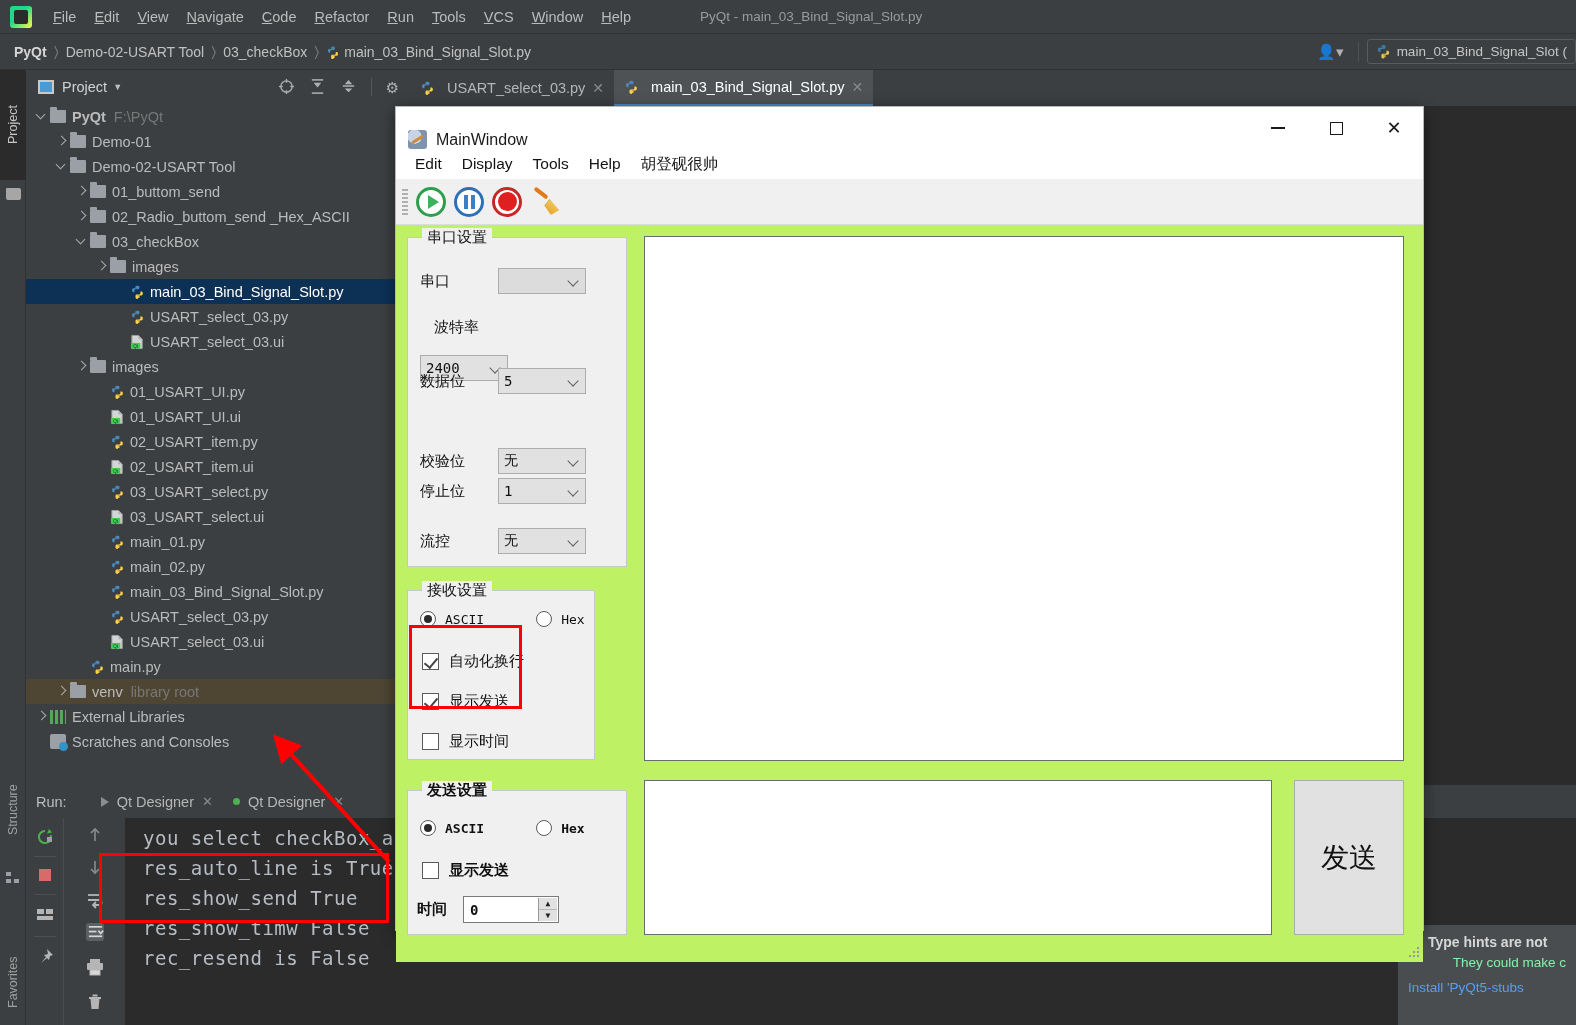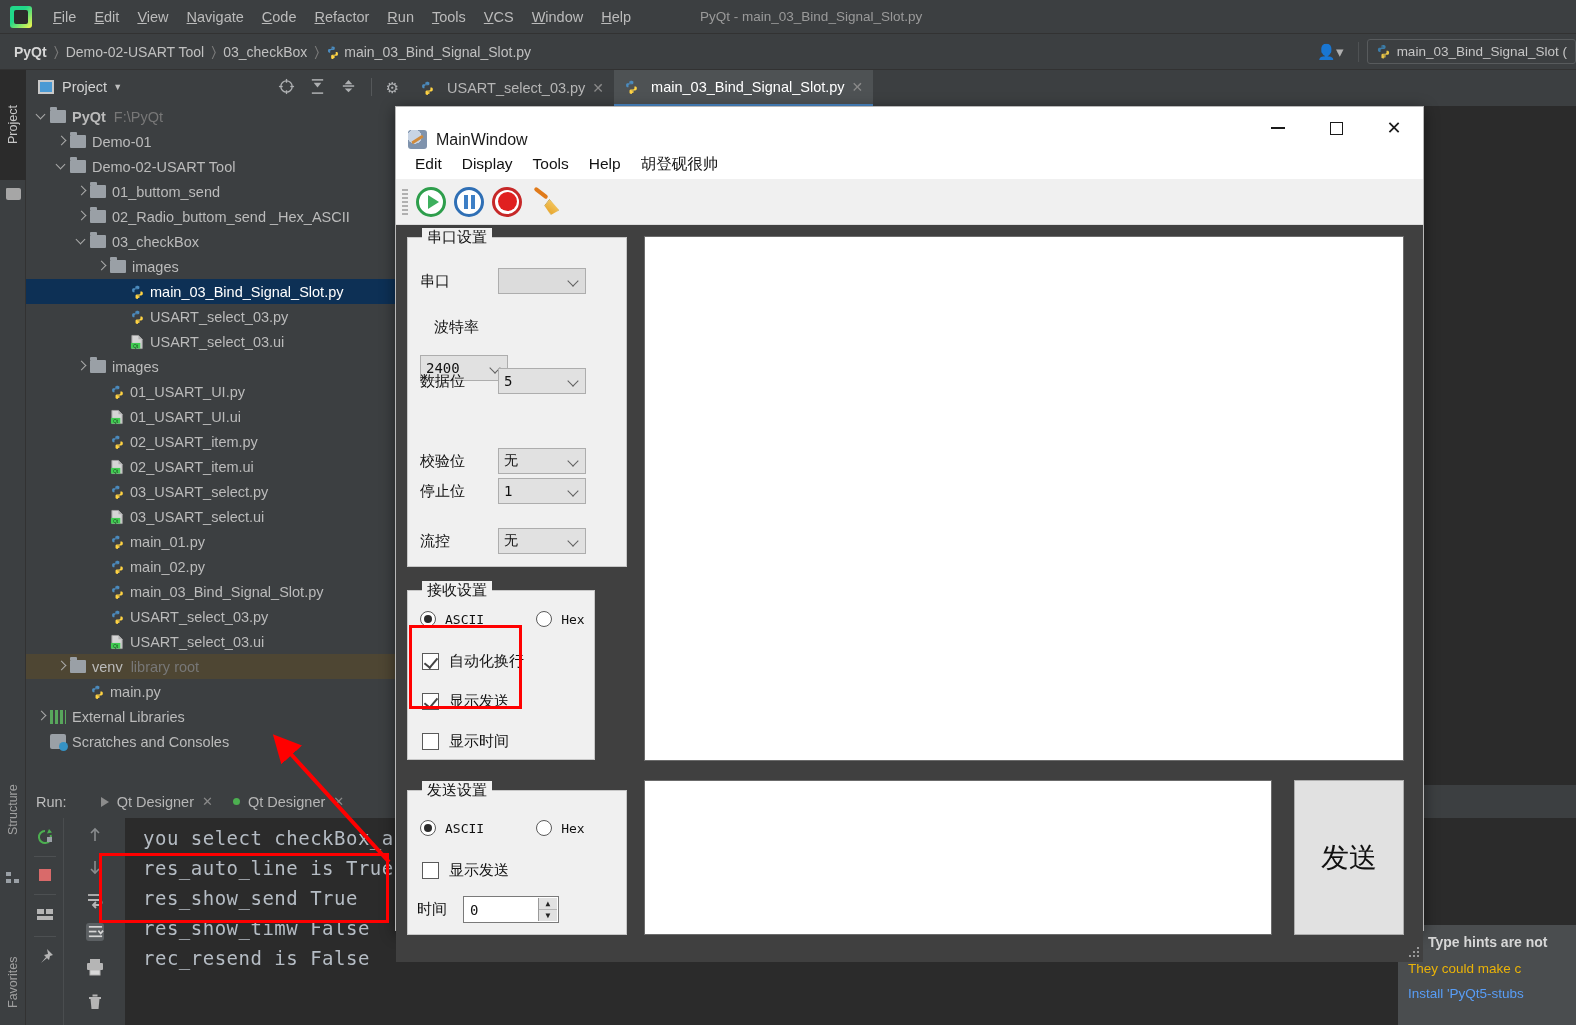--- a/index.html
+++ b/index.html
@@ -194,21 +194,21 @@
   .gicon { position: absolute; left: 10px; width: 18px; height: 18px; }
   .gicon2 { position: absolute; left: 22px; width: 18px; height: 18px; }
   .sep-h { position: absolute; left: 8px; width: 22px; height: 1px; background: #4d5052; }
 
   
   .notif {
     position: absolute; left: 1398px; top: 925px; width: 178px; height: 100px;
     background: #4a4d4f; padding: 9px 10px; overflow: hidden;
   }
   .notif-title { color: #d7d7d7; font-size: 14px; font-weight: bold; white-space: nowrap; }
-  .notif-body { color: #eab308; font-size: 13.5px; margin-top: 8px; white-space: nowrap; }
+  .notif-body { color: #86efac; font-size: 13.5px; margin-top: 2px; white-space: nowrap; text-align: right; }
   .notif-link { color: #589df6; font-size: 13.5px; margin-top: 10px; white-space: nowrap; }
   .info-i {
     width: 15px; height: 15px; border-radius: 50%; background: #3592c4;
     color: #fff; font-size: 11px; text-align: center; line-height: 15px;
     font-weight: bold; display: inline-block; margin-right: 5px; vertical-align: -2px;
   }
 
   
   .mw {
     position: absolute; left: 395px; top: 106px; width: 1029px; height: 825px;
@@ -270,21 +270,21 @@
     position: absolute; left: 3px; top: 4px; width: 16px; height: 4px; background: #e07a1a;
     transform: rotate(38deg); border-radius: 2px;
   }
   .ci-broom .bristles {
     position: absolute; right: 1px; bottom: 3px; width: 15px; height: 12px;
     background: linear-gradient(#f2c35b, #e8a830); transform: rotate(38deg);
     clip-path: polygon(0 0, 100% 25%, 75% 100%, 0 70%);
     border: 1px solid #caa03a;
   }
 
-  .mw-body { position: relative; height: 737px; background: #404040; }
+  .mw-body { position: relative; height: 737px; background: #bef264; }
 
   .groupbox { position: absolute; border: 1px solid #c7c7c7; background: #f0f0f0; }
   .gb-title {
     position: absolute; top: -10px; left: 14px; background: #f0f0f0;
     padding: 0 5px; font-size: 15px; color: #111;
   }
   .frow { position: absolute; display: flex; align-items: center; }
   .flabel { font-size: 15px; color: #111; white-space: nowrap; }
   .combo {
     width: 88px; height: 26px; background: #e1e1e1; border: 1px solid #adadad;
@@ -633,35 +633,35 @@
           <span style="display: inline-block; width: 70px; flex: 0 0 auto;"></span>
           <span class="arrow none"></span>
           <svg class="uifile" viewBox="0 0 16 16">
             <path d="M2 1h7l4 4v10H2z" fill="#d5d5d5" stroke="#a0a0a0"></path>
             <path d="M9 1l4 4H9z" fill="#b0b0b0"></path>
             <rect x="1" y="9" width="10" height="6" fill="#41cd52"></rect>
             <text x="6" y="14" font-size="5" text-anchor="middle" fill="#1b3a22" font-family="Liberation Sans">Qt</text>
           </svg>
           <span>USART_select_03.ui</span>
         </div>
+        <div class="tree-row">
+          <span style="display: inline-block; width: 50px; flex: 0 0 auto;"></span>
+          <span class="arrow none"></span>
+          <svg class="pyfile" viewBox="0 0 16 16">
+            <path d="M7.5 1.2c-2 0-1.9 1-1.9 1v1.5h2.4v.4H3.9S2.2 3.9 2.2 6.1s1.5 2.1 1.5 2.1h1.1V6.6s-.1-1.5 1.5-1.5h2.4s1.3 0 1.3-1.3V2.5s.2-1.3-2.5-1.3zM6.3 2c.3 0 .5.2.5.5s-.2.5-.5.5-.5-.2-.5-.5.2-.5.5-.5z" fill="#4b8bbe"></path>
+            <path d="M8.4 14.5c2 0 1.9-1 1.9-1V12H7.9v-.4h4.1s1.7.2 1.7-2-1.5-2.1-1.5-2.1h-1.1v1.6s.1 1.5-1.5 1.5H7.2s-1.3 0-1.3 1.3v2.3s-.2 1.3 2.5 1.3zm1.2-.8c-.3 0-.5-.2-.5-.5s.2-.5.5-.5.5.2.5.5-.2.5-.5.5z" fill="#ffd343"></path>
+          </svg>
+          <span>main.py</span>
+        </div>
         <div class="tree-row highlight">
           <span style="display: inline-block; width: 30px; flex: 0 0 auto;"></span>
           <span class="arrow "></span>
           <span class="folder"></span>
           <span>venv</span>
           <span class="muted">library root</span>
-        </div>
-        <div class="tree-row">
-          <span style="display: inline-block; width: 50px; flex: 0 0 auto;"></span>
-          <span class="arrow none"></span>
-          <svg class="pyfile" viewBox="0 0 16 16">
-            <path d="M7.5 1.2c-2 0-1.9 1-1.9 1v1.5h2.4v.4H3.9S2.2 3.9 2.2 6.1s1.5 2.1 1.5 2.1h1.1V6.6s-.1-1.5 1.5-1.5h2.4s1.3 0 1.3-1.3V2.5s.2-1.3-2.5-1.3zM6.3 2c.3 0 .5.2.5.5s-.2.5-.5.5-.5-.2-.5-.5.2-.5.5-.5z" fill="#4b8bbe"></path>
-            <path d="M8.4 14.5c2 0 1.9-1 1.9-1V12H7.9v-.4h4.1s1.7.2 1.7-2-1.5-2.1-1.5-2.1h-1.1v1.6s.1 1.5-1.5 1.5H7.2s-1.3 0-1.3 1.3v2.3s-.2 1.3 2.5 1.3zm1.2-.8c-.3 0-.5-.2-.5-.5s.2-.5.5-.5.5.2.5.5-.2.5-.5.5z" fill="#ffd343"></path>
-          </svg>
-          <span>main.py</span>
         </div>
         <div class="tree-row">
           <span style="display: inline-block; width: 10px; flex: 0 0 auto;"></span>
           <span class="arrow "></span>
           <span class="libicon"></span>
           <span>External Libraries</span>
         </div>
         <div class="tree-row">
           <span style="display: inline-block; width: 10px; flex: 0 0 auto;"></span>
           <span class="arrow none"></span>
@@ -921,21 +921,21 @@
         <div class="frow check-wrap" style="left:14px;top:101px;">
           <span class="cbox on"></span>
           <span class="flabel">显示发送</span>
         </div>
         <div class="frow check-wrap" style="left:14px;top:141px;">
           <span class="cbox"></span>
           <span class="flabel">显示时间</span>
         </div>
       </div>
 
-      <div class="groupbox" style="left:11px;top:565px;width:220px;height:145px;">
+      <div class="groupbox" style="left:11px;top:565px;width:220px;height:145px;font-weight:bold;">
         <span class="gb-title">发送设置</span>
 
         <div class="frow" style="left:12px;top:29px;gap:52px;">
           <span class="radio-wrap">
             <span class="radio on"></span>
             <span class="mono">ASCII</span>
           </span>
           <span class="radio-wrap">
             <span class="radio"></span>
             <span class="mono">Hex</span>

